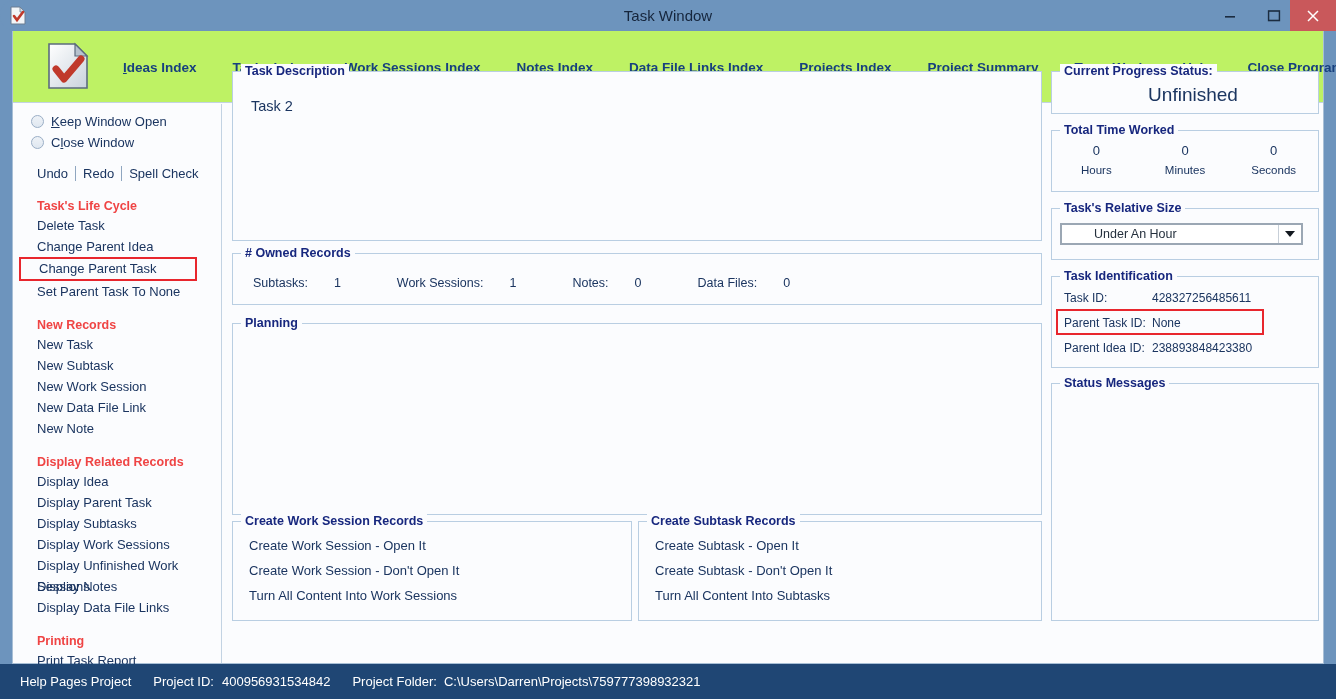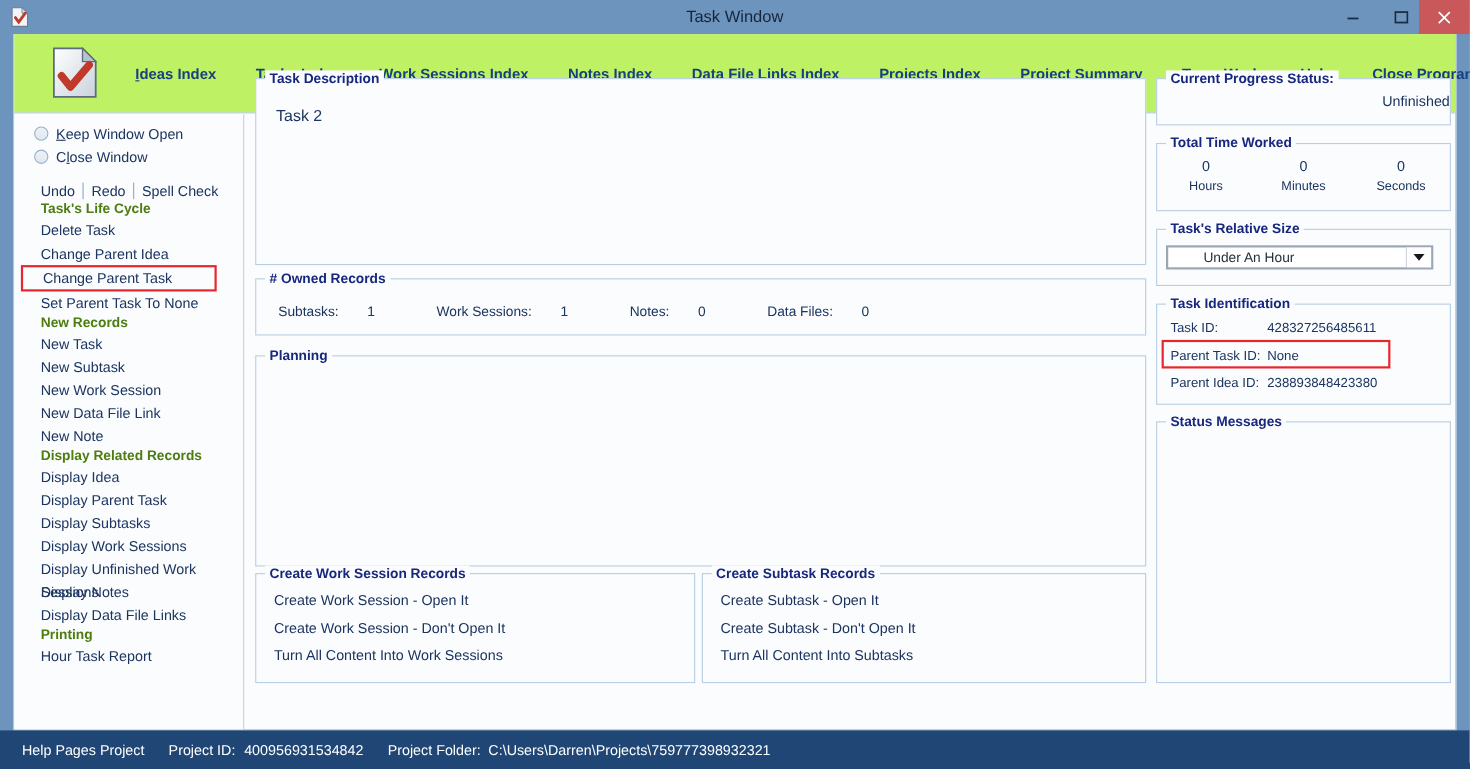--- a/index.html
+++ b/index.html
@@ -108,23 +108,23 @@
   }
   .undo-row span { cursor: pointer; }
   .undo-sep {
     display: inline-block;
     width: 1px; height: 15px;
     background: #8fa6c0;
     margin: 0 7px;
   }
   .sb-head {
     font-size: 12.5px; font-weight: bold;
-    color: #4d7c0f;
+    color: #ef4444;
     padding-left: 24px;
-    margin-bottom: 2px;
+    margin-top: 16px; margin-bottom: 2px;
   }
   .sb-link {
     font-size: 13px; color: #1b3560;
     padding-left: 24px;
     height: 21px; line-height: 21px;
     cursor: pointer;
     position: relative;
   }
   .sb-link.highlight {
     border: 2px solid #e8262d;
@@ -162,22 +162,22 @@
   
   .act-link {
     position: absolute; left: 16px;
     font-size: 13px; color: #1b3560;
     cursor: pointer;
     white-space: nowrap;
   }
   
   .status-val {
     position: absolute; left: 16px; right: 0; top: 16px;
-    text-align: right;
-    font-size: 13px; color: #1b3560;
+    text-align: center;
+    font-size: 19px; color: #1b3560;
   }
   .time-grid {
     position: absolute; left: 0; right: 0; top: 12px;
     display: flex;
   }
   .time-cell { flex: 1; text-align: center; }
   .time-num { font-size: 13px; color: #1b3560; }
   .time-unit { font-size: 11.5px; color: #1b3560; margin-top: 6px; }
   .combo {
     position: absolute; left: 8px; top: 14px;
@@ -319,21 +319,21 @@
       <div class="sb-head">Display Related Records</div>
       <div class="sb-link">Display Idea</div>
       <div class="sb-link">Display Parent Task</div>
       <div class="sb-link">Display Subtasks</div>
       <div class="sb-link">Display Work Sessions</div>
       <div class="sb-link">Display Unfinished Work Sessions</div>
       <div class="sb-link">Display Notes</div>
       <div class="sb-link">Display Data File Links</div>
 
       <div class="sb-head">Printing</div>
-      <div class="sb-link">Hour Task Report</div>
+      <div class="sb-link">Print Task Report</div>
     </div>
 
     <div class="gb" style="left:219px; top:40px; width:810px; height:170px;">
       <span class="gb-title">Task Description</span>
       <div class="gb-body">
         <div class="desc-text">Task 2</div>
       </div>
     </div>
 
     <div class="gb" style="left:219px; top:222px; width:810px; height:52px;">

